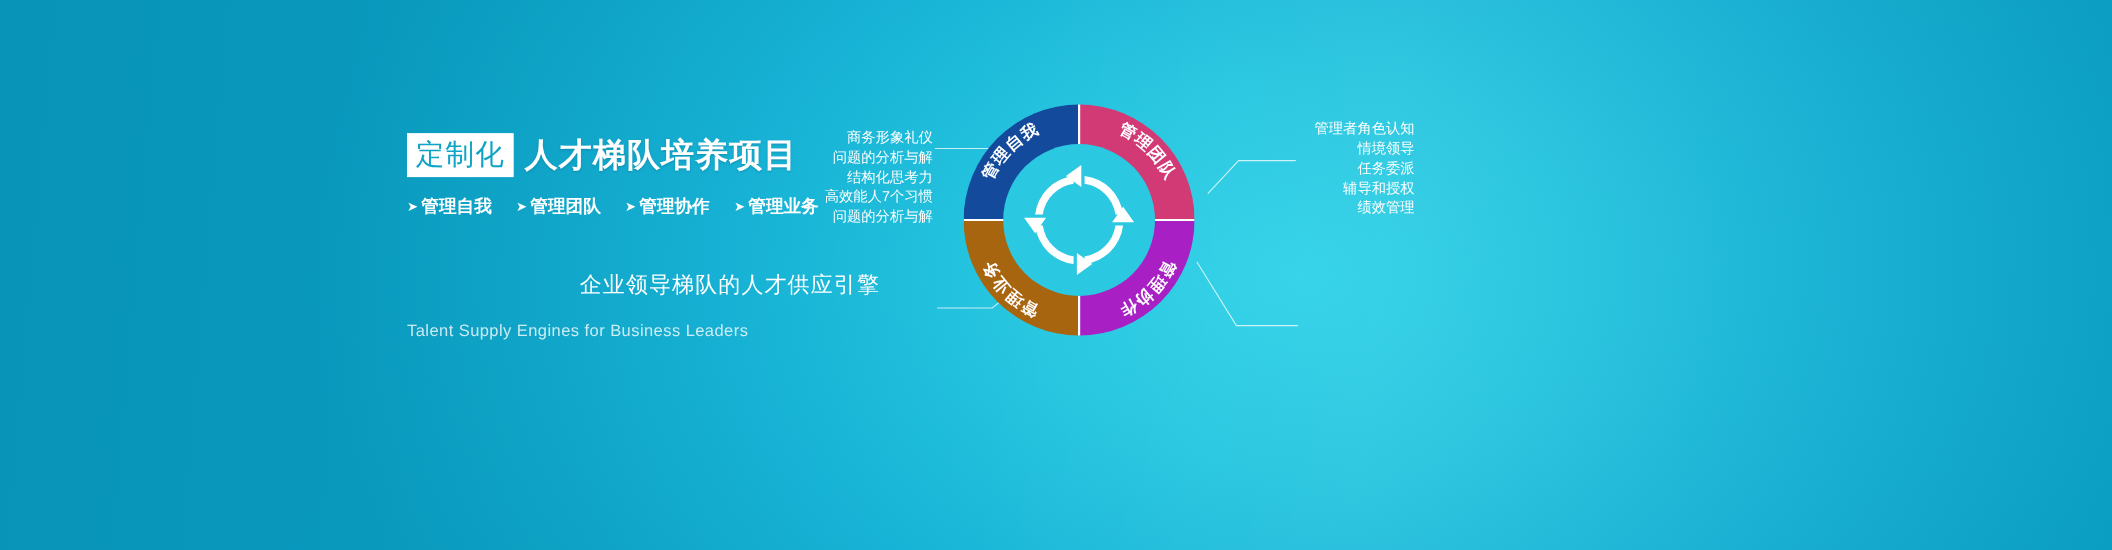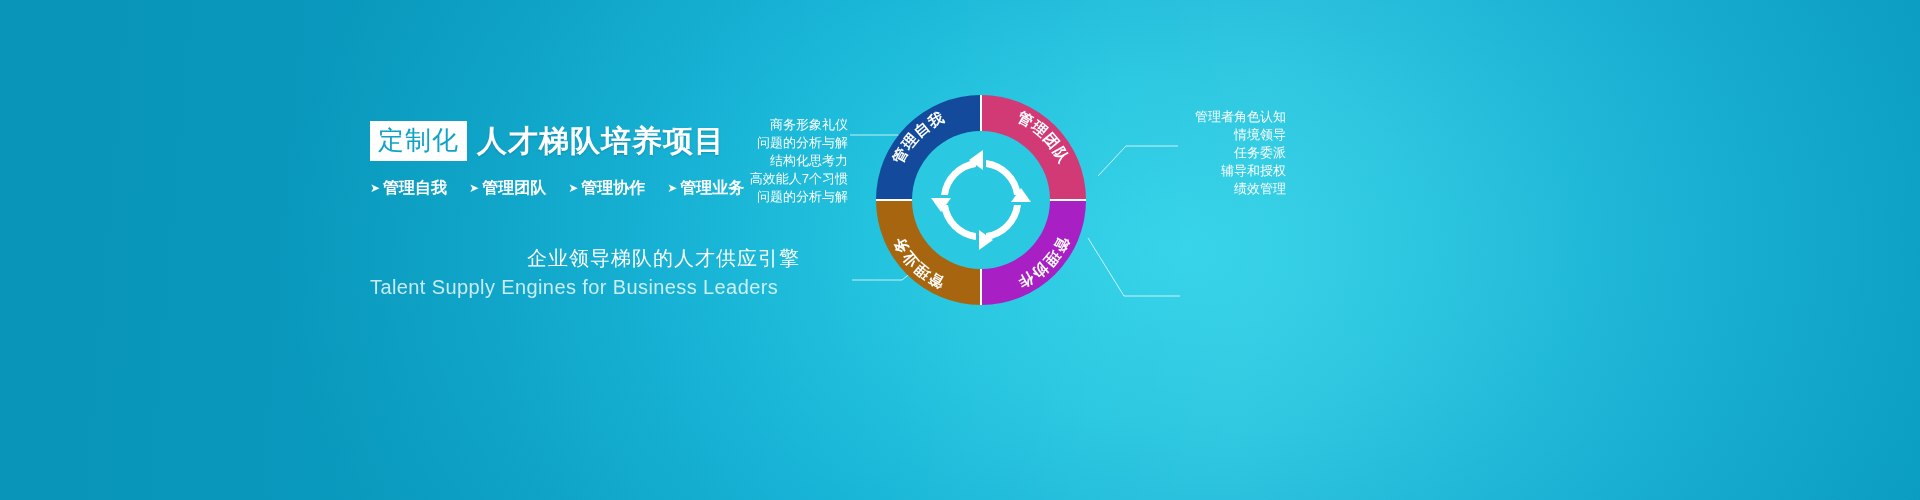--- a/index.html
+++ b/index.html
@@ -72,23 +72,23 @@
 
   .sub-cn {
     margin-top:46px;
     color:#ffffff;
     font-size:20px;
     letter-spacing:1px;
     white-space:nowrap;
     text-align:right;
   }
   .sub-en {
-    margin-top:4px;
+    margin-top:20px;
     color:rgba(255,255,255,0.78);
-    font-size:20px;
+    font-size:15px;
     letter-spacing:0.4px;
     white-space:nowrap;
   }
 
   
   .donut-wrap {
     position:absolute;
     left:876px; top:80px;
     width:210px; height:240px;
     z-index:4;

